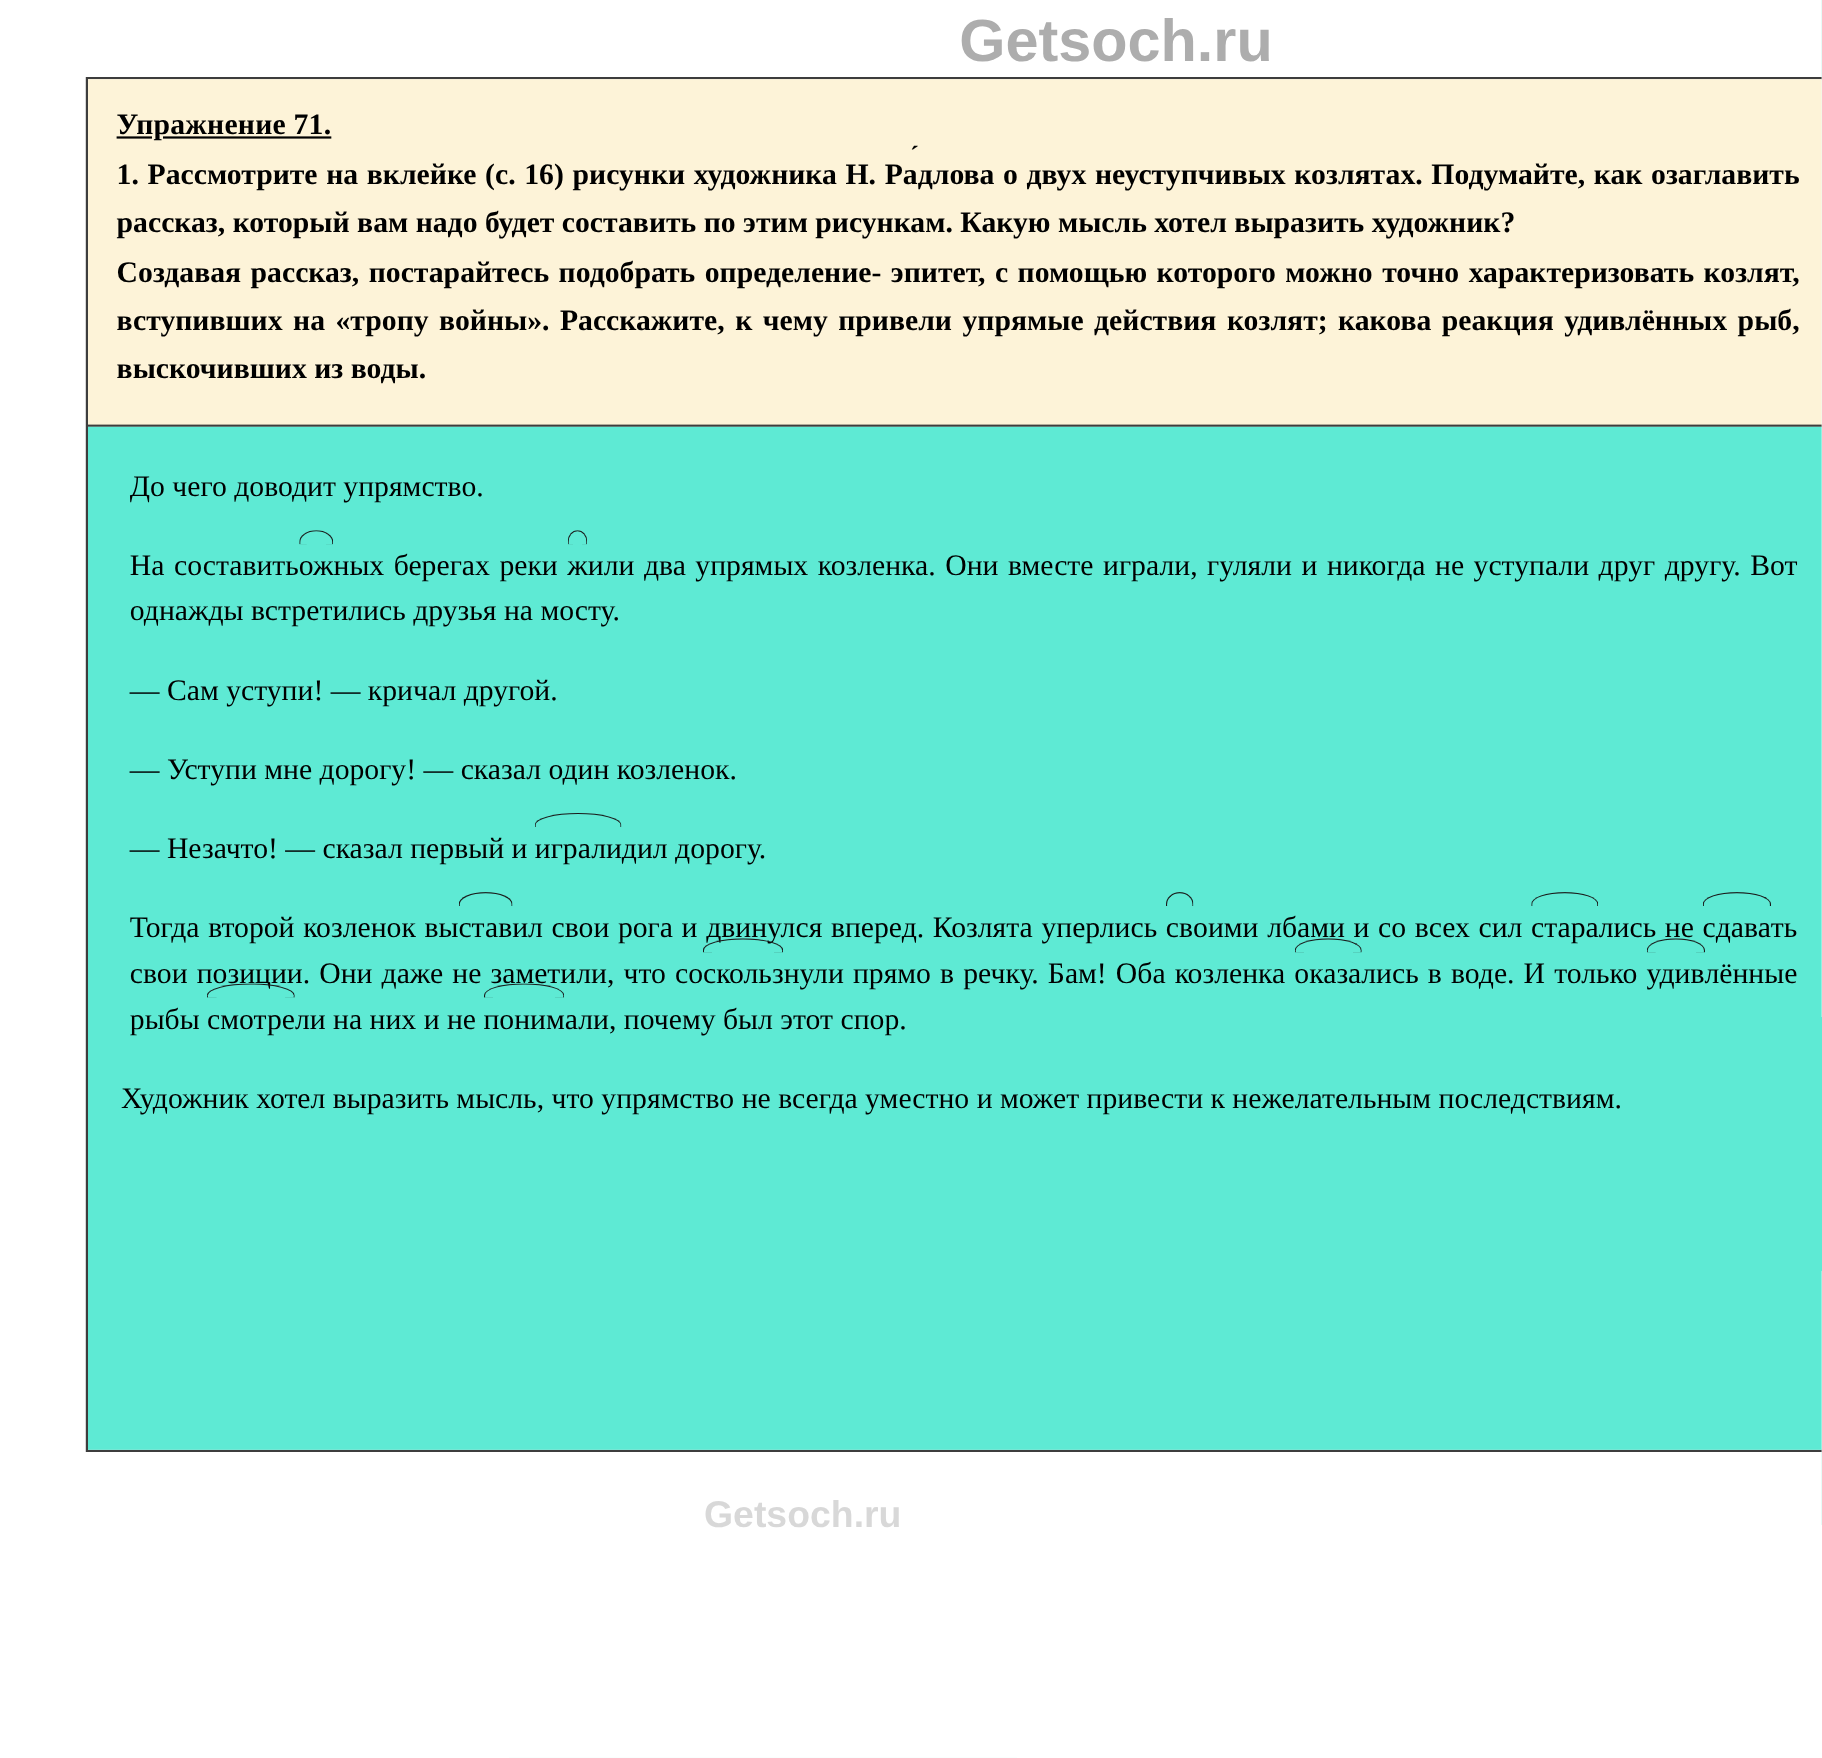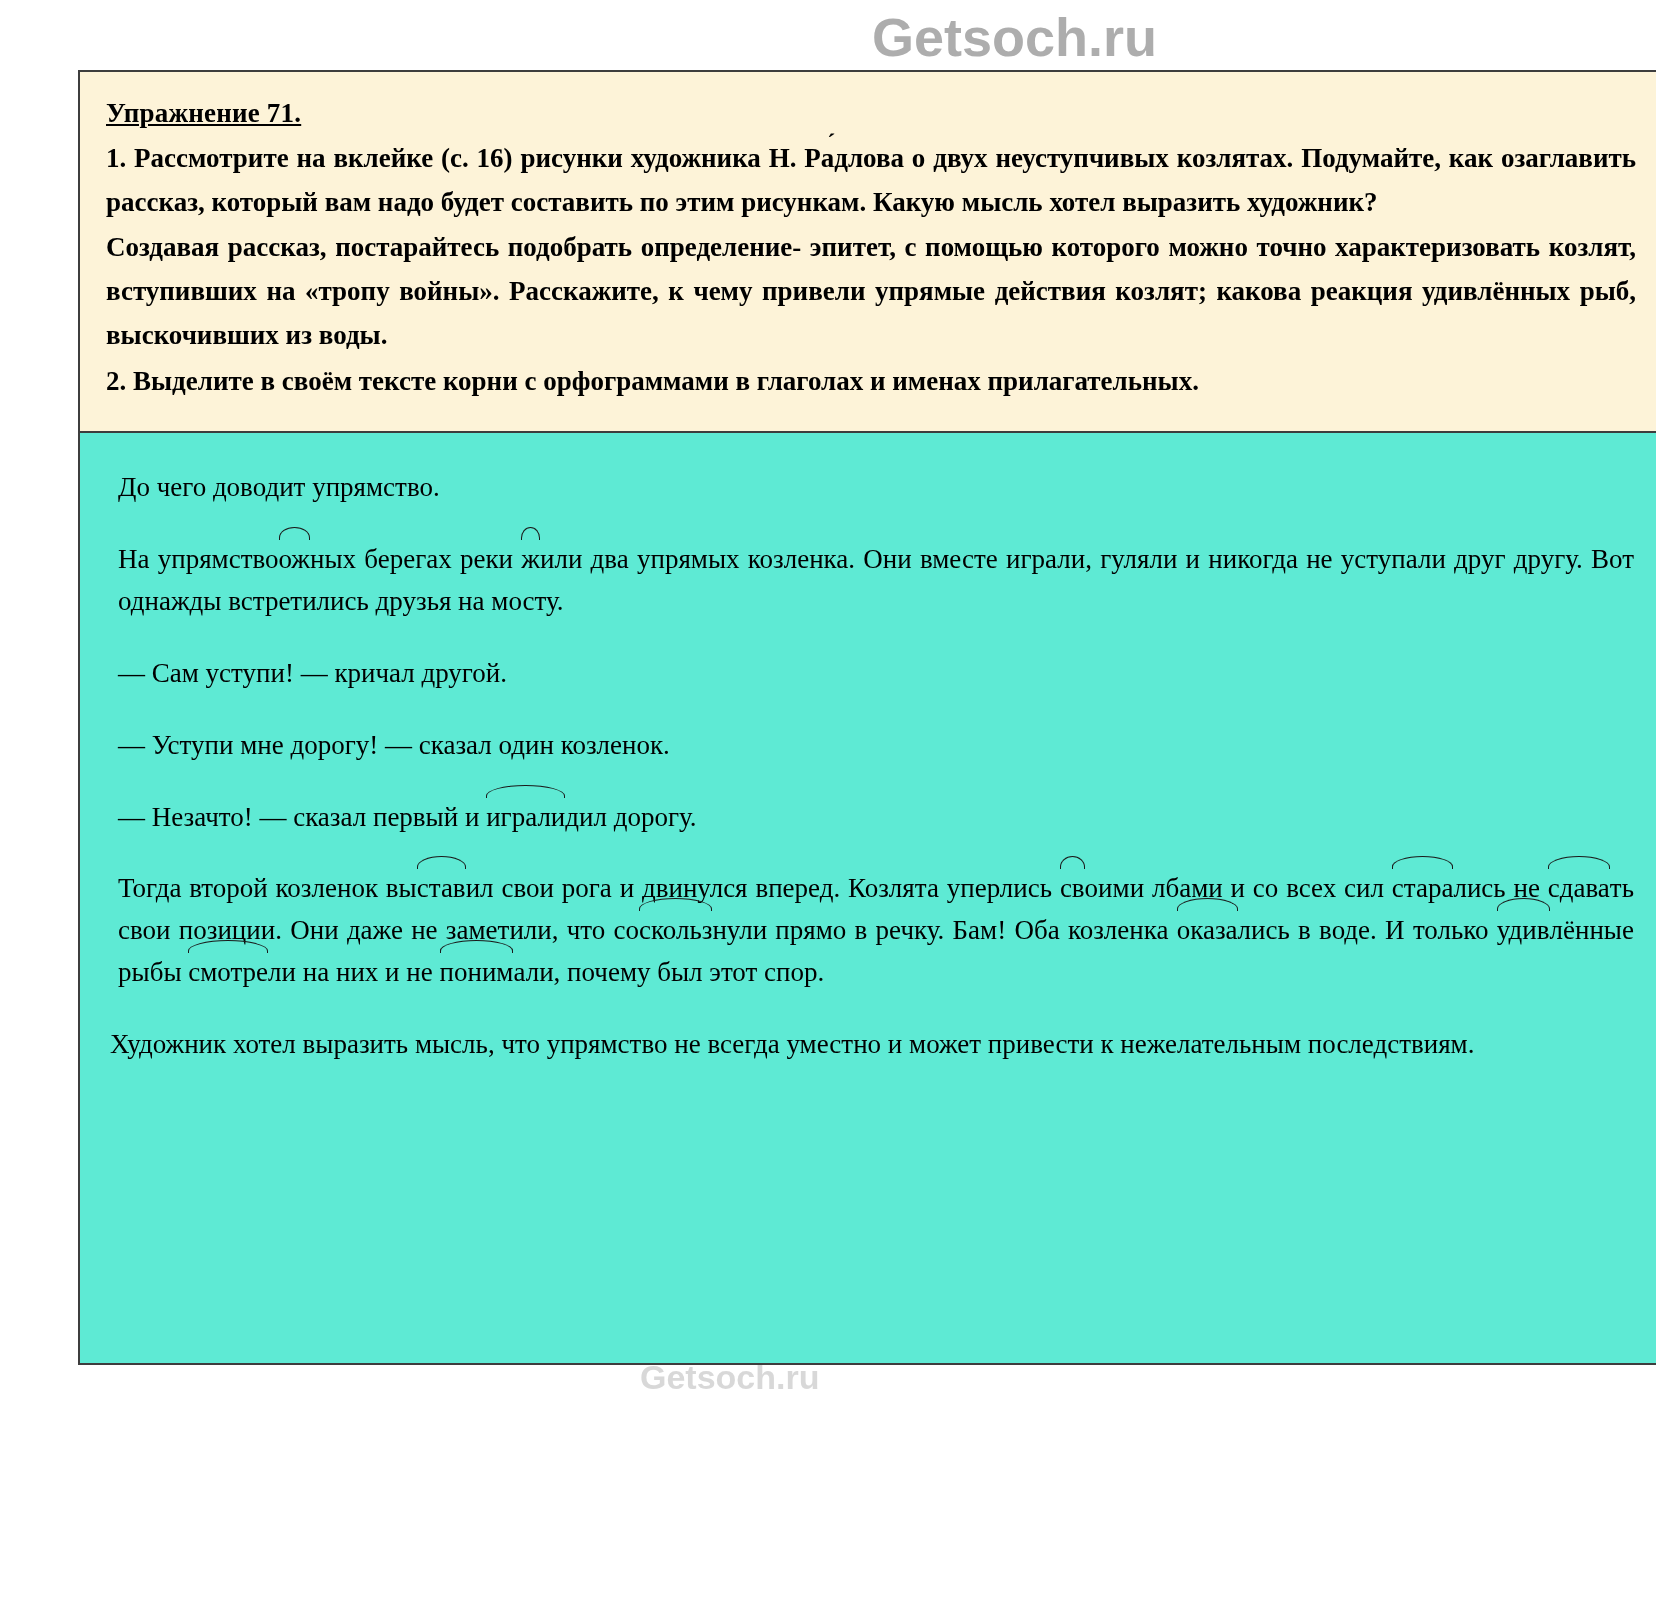--- a/index.html
+++ b/index.html
@@ -142,28 +142,27 @@
 
 <div class="sheet">
 
   <section class="task">
     <div class="task-title">Упражнение 71.</div>
 
     <p><span>1. Рассмотрите на вклейке (с. 16) рисунки художника Н. Р</span><span class="stress">а</span><span>длова о двух неуступчивых козлятах. Подумайте, как озаглавить рассказ, который вам надо будет составить по этим рисункам. Какую мысль хотел выразить художник?</span></p>
 
     <p>Создавая рассказ, постарайтесь подобрать определение- эпитет, с помощью которого можно точно характеризовать козлят, вступивших на «тропу войны». Расскажите, к чему привели упрямые действия козлят; какова реакция удивлённых рыб, выскочивших из воды.</p>
 
-    <p class="last-line">2. Выделите в своём тексте корни с орфограммами в глаголах и именах прилагательных.</p>
   </section>
 
   <section class="answer">
 
     <p class="plain indent">До чего доводит упрямство.</p>
 
-    <p class="indent"><span>На упрямство</span><span class="root">ож</span><span>ных берегах реки </span><span class="root">ж</span><span>или два упрямых козленка. Они вместе играли, гуляли и никогда не уступали друг другу. Вот однажды встретились друзья на мосту.</span></p>
+    <p class="indent"><span>На составить</span><span class="root">ож</span><span>ных берегах реки </span><span class="root">ж</span><span>или два упрямых козленка. Они вместе играли, гуляли и никогда не уступали друг другу. Вот однажды встретились друзья на мосту.</span></p>
 
     <p class="plain indent">— Сам уступи! — кричал другой.</p>
 
     <p class="plain indent">— Уступи мне дорогу! — сказал один козленок.</p>
 
     <p class="plain indent"><span>— Незачто! — сказал первый и </span><span class="root">играли</span><span>дил дорогу.</span></p>
 
     <p class="indent"><span>Тогда второй козленок вы</span><span class="root">став</span><span>ил свои рога и двинулся вперед. Козлята уперлись </span><span class="root">св</span><span>оими лбами и со всех сил </span><span class="root">стара</span><span>лись не </span><span class="root">сдава</span><span>ть свои позиции. Они даже не заметили, что со</span><span class="root">скольз</span><span>нули прямо в речку. Бам! Оба козленка </span><span class="root">оказа</span><span>лись в воде. И только </span><span class="root">удив</span><span>лённые рыбы </span><span class="root">смотре</span><span>ли на них и не </span><span class="root">поним</span><span>али, почему был этот спор.</span></p>
 
     <p>Художник хотел выразить мысль, что упрямство не всегда уместно и может привести к нежелательным последствиям.</p>

